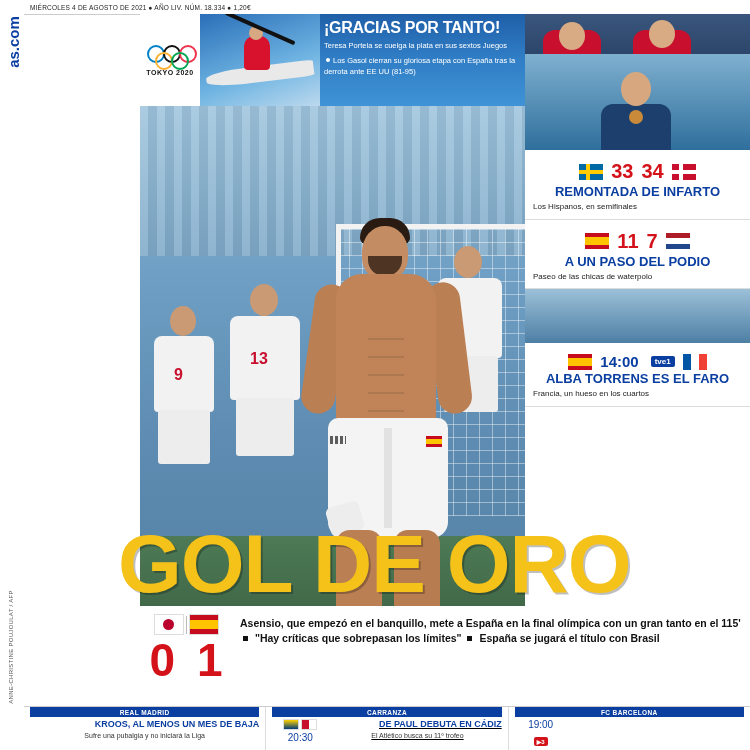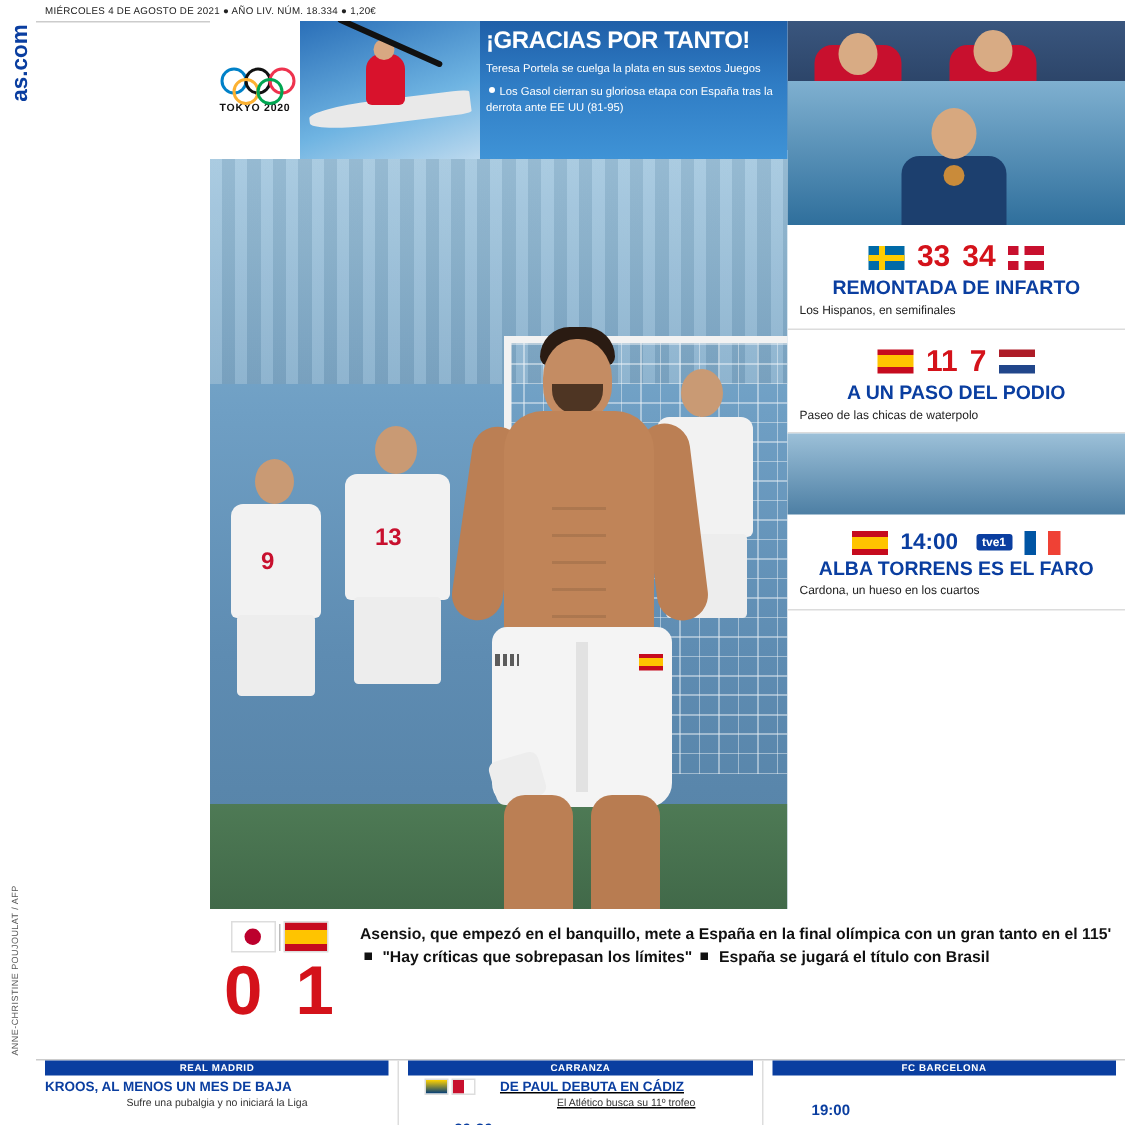--- a/index.html
+++ b/index.html
@@ -134,24 +134,24 @@
     background:linear-gradient(180deg,#3a567e,#1d3252);}
   .gasol .pl{position:absolute;bottom:0;width:58px;height:70px;background:#c8102e;border-radius:12px 12px 0 0;}
   .gasol .hd{position:absolute;width:26px;height:28px;background:#d8ab84;border-radius:50%;}
   .esp-txt{position:absolute;color:#fff;font-size:7px;font-weight:bold;letter-spacing:1px;}
 
   
   .bottom{position:absolute;left:24px;top:706px;width:726px;height:44px;background:#fff;border-top:1px solid #ccc;display:flex;}
   .bcol{flex:1;padding:0 6px;position:relative;}
   .bcol+.bcol{border-left:1px solid #ddd;}
   .bhead{background:#0a3ea0;color:#fff;font-size:6.5px;font-weight:bold;text-align:center;padding:1.5px 0;letter-spacing:.4px;}
-  .bt{color:#0a3ea0;font-size:9px;font-weight:bold;text-align:left;margin-top:3px;line-height:1.1;}
+  .bt{color:#0a3ea0;font-size:9px;font-weight:bold;text-align:right;margin-top:3px;line-height:1.1;}
   .bs{color:#333;font-size:7px;text-align:center;margin-top:2px;line-height:1.2;}
   .bwrap{display:flex;gap:5px;align-items:flex-start;}
-  .timepill{color:#0a3ea0;font-size:10px;font-weight:bold;text-align:right;line-height:1.1;padding-top:18px;}
+  .timepill{color:#0a3ea0;font-size:10px;font-weight:normal;text-align:center;line-height:1.1;padding-top:2px;}
   .tvtag{background:#d4121a;color:#fff;font-size:6px;font-weight:bold;padding:1px 3px;display:inline-block;border-radius:2px;}
   .bflags{display:flex;gap:2px;justify-content:center;padding-top:2px;}
   .fmini{width:14px;height:9px;border:1px solid #ddd;}
 
   
   .aslogo{position:absolute;left:150px;top:116px;width:160px;height:76px;z-index:7;
     color:#fff;font-size:84px;font-weight:bold;line-height:70px;font-family:"Liberation Serif",serif;letter-spacing:-4px;}
 </style>
 </head>
 <body>
@@ -232,20 +232,21 @@
       <div class="ringspatch"></div>
       <div class="mp-shirt"></div>
       <div class="mp-legL"></div>
       <div class="mp-legR"></div>
       <div class="mp-sock"></div>
       <div class="mp-boot"></div>
     </div>
 
   </div>
 
+  <div class="goldtitle">GOL DE ORO</div>
 
   <div class="capt">
     <div class="score">
       <div class="score-flags">
         <div class="flag-jp"></div>
         <div class="divider-v"></div>
         <div class="flag-es"></div>
       </div>
       <div class="score-nums">
         <span>0</span>
@@ -306,21 +307,21 @@
     <div class="rail-photo2"></div>
 
     <div class="rail-block">
       <div class="minibar">
         <div class="flag-es2"></div>
         <span class="timebox">14:00</span>
         <span class="tv">tve1</span>
         <div class="flag-fr"></div>
       </div>
       <div class="rail-h">ALBA TORRENS ES EL FARO</div>
-      <div class="rail-p">Cardona, un hueso en los cuartos</div>
+      <div class="rail-p">Francia, un hueso en los cuartos</div>
     </div>
   </div>
 
   <div class="bottom">
     <div class="bcol">
       <div class="bhead">REAL MADRID</div>
       <div class="bt">KROOS, AL MENOS UN MES DE BAJA</div>
       <div class="bs">Sufre una pubalgia y no iniciará la Liga</div>
     </div>
     <div class="bcol">

